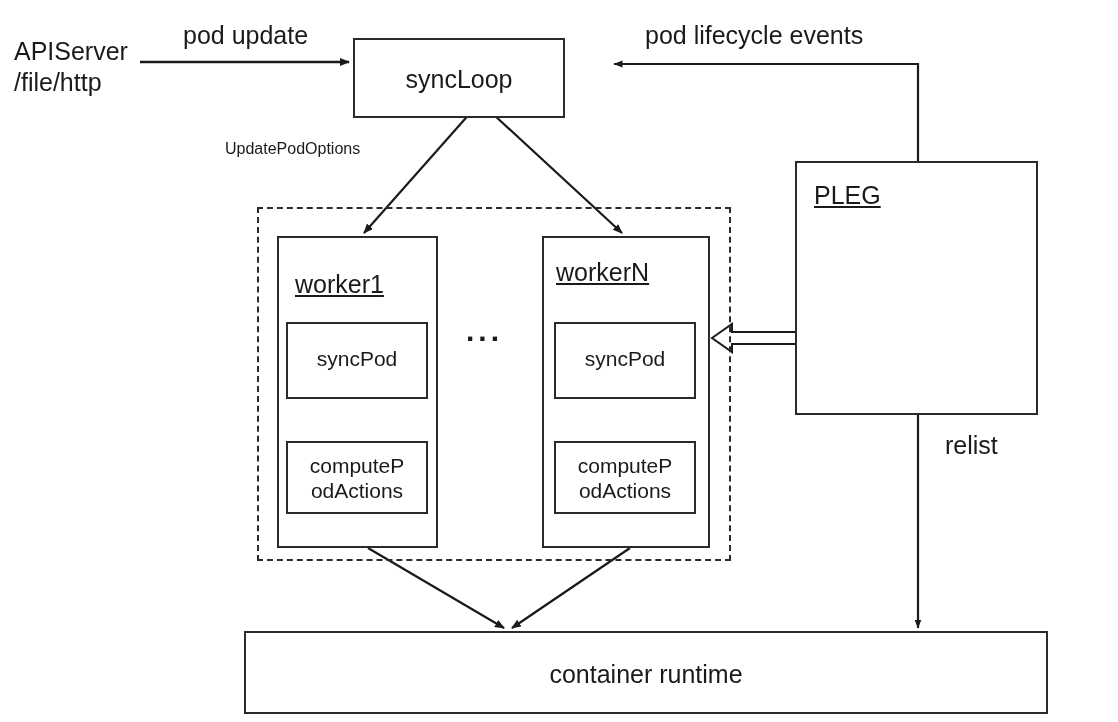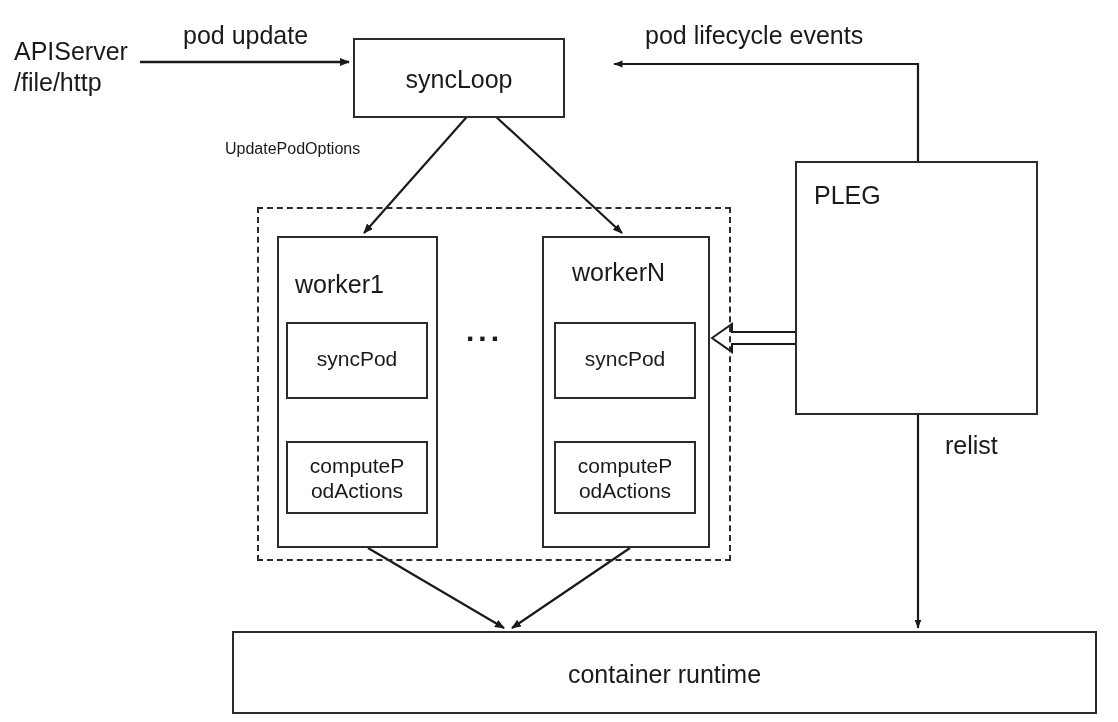--- a/index.html
+++ b/index.html
@@ -47,20 +47,21 @@
     text-align: center;
     font-size: 25px;
     line-height: 1.2;
     white-space: pre-line;
   }
   .box-label-topleft {
     position: absolute;
     font-size: 25px;
     line-height: 1.2;
     white-space: pre-line;
+    text-decoration: underline;
   }
   .free-label {
     position: absolute;
     font-size: 25px;
     line-height: 1.25;
     white-space: pre-line;
     color: #1a1a1a;
   }
   .free-label.small {
     font-size: 16px;
@@ -158,34 +159,34 @@
   <div class="node-box" style="left:286px; top:322px; width:142px; height:77px;">
     <div class="box-label-center" style="top:22px; font-size:21px;">syncPod</div>
   </div>
 
   <div class="node-box" style="left:286px; top:441px; width:142px; height:73px;">
     <div class="box-label-center" style="top:10px; font-size:21px;">computeP
 odActions</div>
   </div>
 
   <div class="node-box" style="left:542px; top:236px; width:168px; height:312px;">
-    <div class="box-label-topleft" style="left:28px; top:19px;">workerN</div>
+    <div class="box-label-topleft" style="left:12px; top:19px;">workerN</div>
   </div>
 
   <div class="node-box" style="left:554px; top:322px; width:142px; height:77px;">
     <div class="box-label-center" style="top:22px; font-size:21px;">syncPod</div>
   </div>
 
   <div class="node-box" style="left:554px; top:441px; width:142px; height:73px;">
     <div class="box-label-center" style="top:10px; font-size:21px;">computeP
 odActions</div>
   </div>
 
   <div class="node-box" style="left:795px; top:161px; width:243px; height:254px;">
     <div class="box-label-topleft" style="left:17px; top:17px;">PLEG</div>
   </div>
 
 
-  <div class="node-box" style="left:232px; top:631px; width:865px; height:83px;">
+  <div class="node-box" style="left:244px; top:631px; width:804px; height:83px;">
     <div class="box-label-center" style="top:26px;">container runtime</div>
   </div>
 
 </div>
 
 </body></html>

